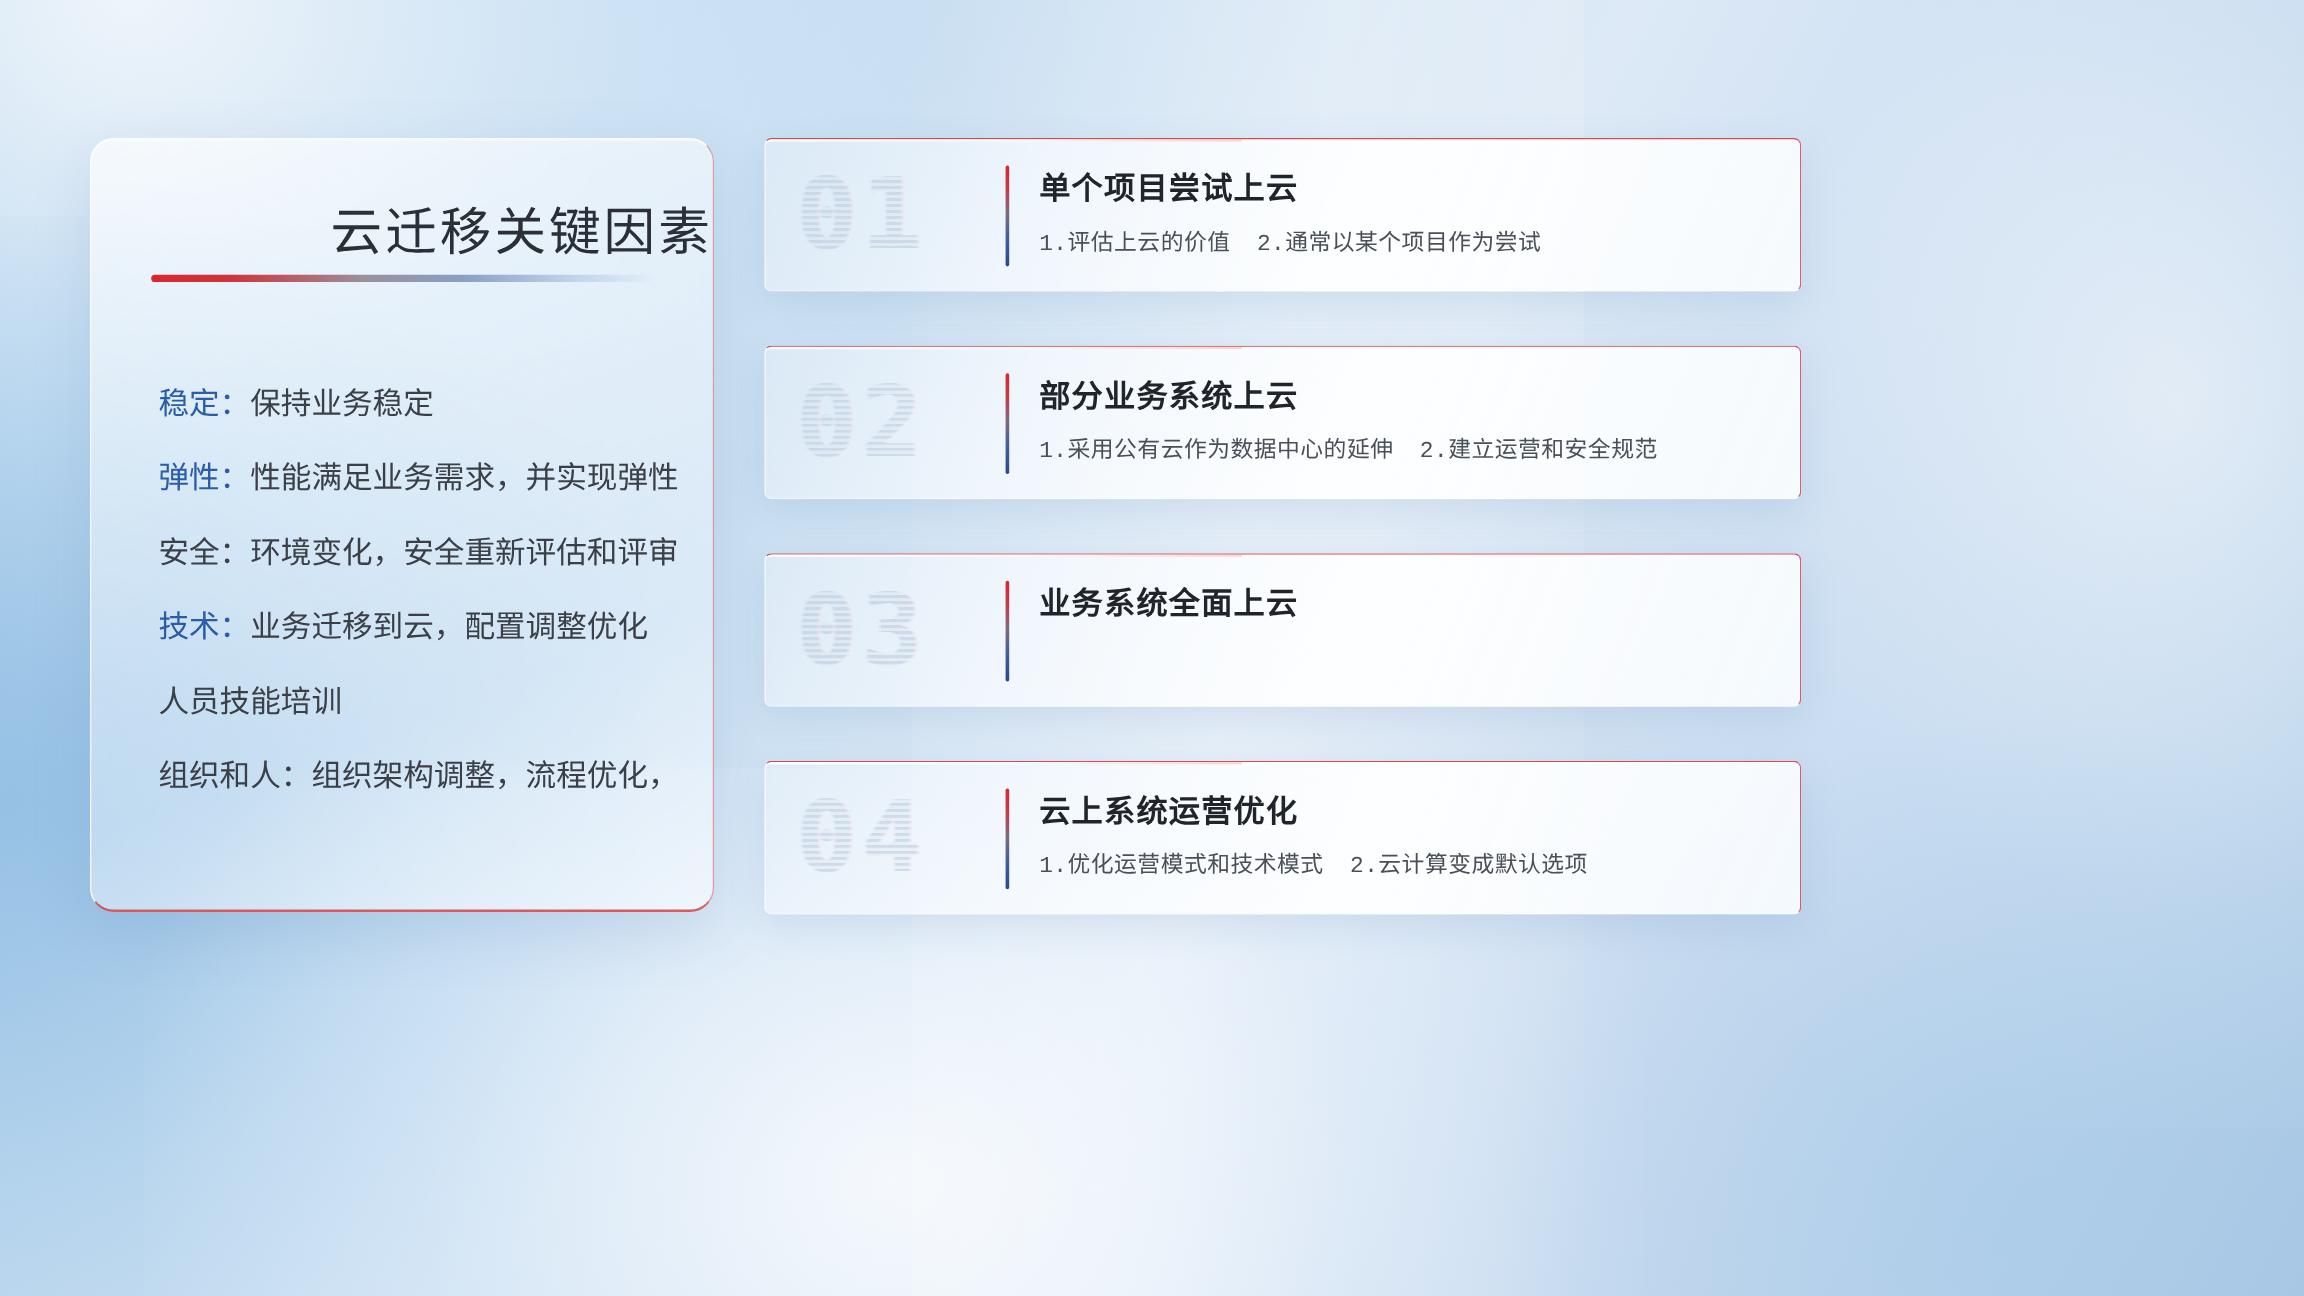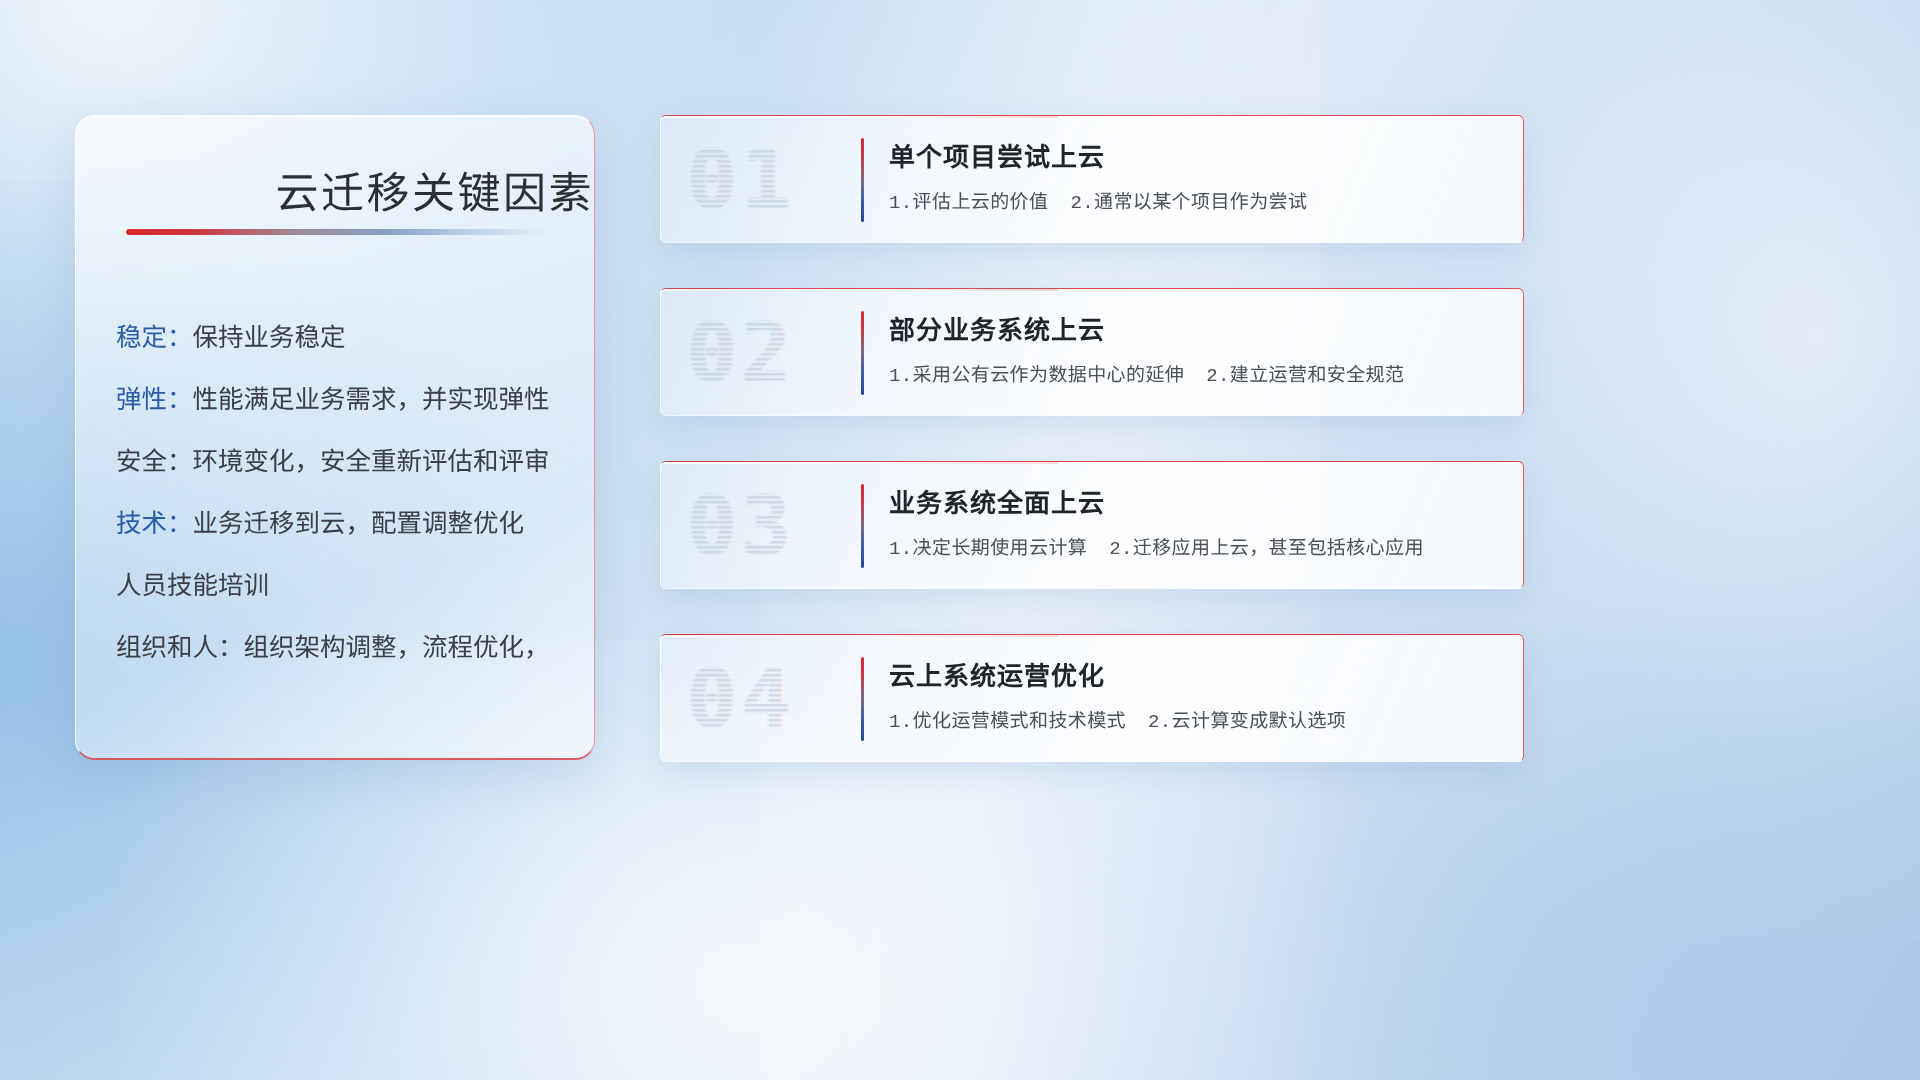--- a/index.html
+++ b/index.html
@@ -39,33 +39,33 @@
   #panel-title{
     position:absolute;left:0;right:0;top:42px;text-align:right;
     font-size:43px;font-weight:400;color:#2b2f36;letter-spacing:2.5px;
     font-family:"Liberation Sans","DejaVu Sans",sans-serif;
   }
   #panel-rule{
     position:absolute;left:50px;top:113px;width:420px;height:6px;border-radius:3px;
     background:linear-gradient(90deg,#d9272e 0%,#d0343c 16%,#9b8f9c 42%,#8aa0c4 62%,#bcd0e8 82%,rgba(215,228,242,0) 100%);
   }
   #panel-list{
-    position:absolute;left:40px;right:34px;top:190px;
+    position:absolute;left:56px;right:34px;top:190px;
   }
   .list-row{
     font-size:25.5px;line-height:62px;color:#3b4048;white-space:nowrap;
     font-family:"Liberation Sans","DejaVu Sans",sans-serif;
   }
   .list-label{font-weight:400;}
   .list-label.accent{color:#2b5ca8;}
   .list-label.plain{color:#3b4048;}
   .list-text{color:#3b4048;}
 
   
-  #cards{position:absolute;left:660px;top:115px;width:862px;}
+  #cards{position:absolute;left:637px;top:115px;width:862px;}
   .card{
     position:relative;width:862px;height:126px;margin-bottom:45px;
     border-radius:6px;
     background:linear-gradient(112deg,rgba(255,255,255,.30) 0%,rgba(249,252,255,.72) 26%,rgba(255,255,255,.93) 58%,rgba(250,253,255,.88) 100%);
     border-top:1.6px solid rgba(214,40,48,.85);
     border-right:1.6px solid rgba(214,40,48,.72);
     border-bottom:1px solid rgba(255,255,255,.55);
     border-left:1px solid rgba(255,255,255,.45);
     box-shadow:0 10px 30px rgba(95,135,180,.16), inset 0 1px 0 rgba(255,255,255,.85);
     overflow:hidden;
@@ -138,21 +138,20 @@
       <div class="card-body">
         <div class="card-title">部分业务系统上云</div>
         <div class="card-desc"><span>1.采用公有云作为数据中心的延伸</span><span class="desc-gap"></span><span>2.建立运营和安全规范</span></div>
       </div>
     </div>
     <div class="card">
       <div class="card-num">03</div>
       <div class="card-divider"></div>
       <div class="card-body">
         <div class="card-title">业务系统全面上云</div>
-        <div class="card-desc"><span>1.决定长期使用云计算</span><span class="desc-gap"></span><span>2.迁移应用上云，甚至包括核心应用</span></div>
       </div>
     </div>
     <div class="card">
       <div class="card-num">04</div>
       <div class="card-divider"></div>
       <div class="card-body">
         <div class="card-title">云上系统运营优化</div>
         <div class="card-desc"><span>1.优化运营模式和技术模式</span><span class="desc-gap"></span><span>2.云计算变成默认选项</span></div>
       </div>
     </div>

